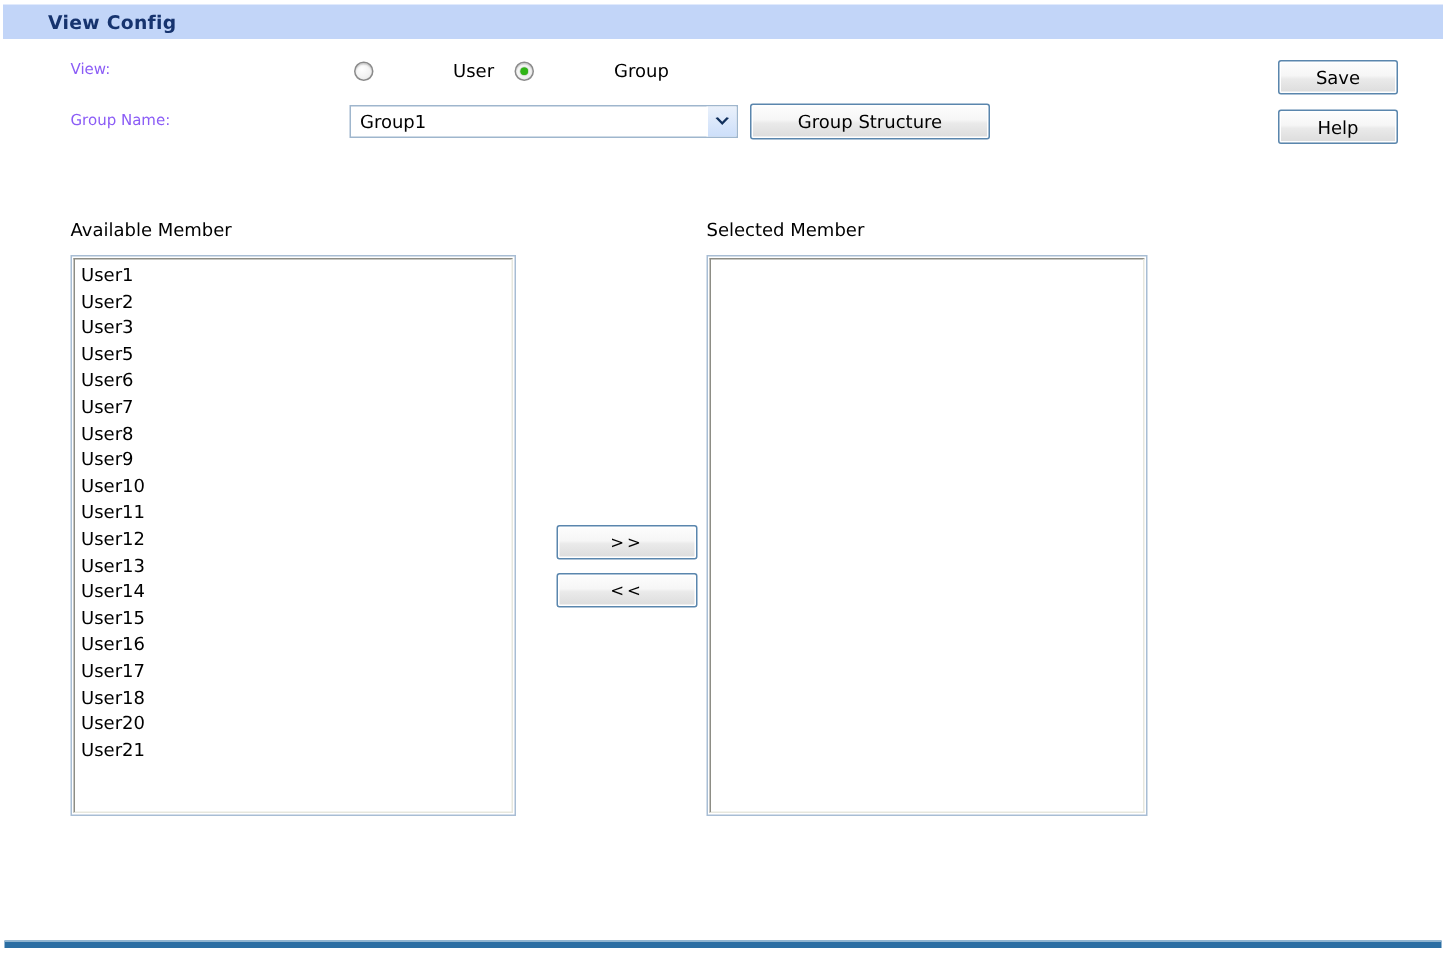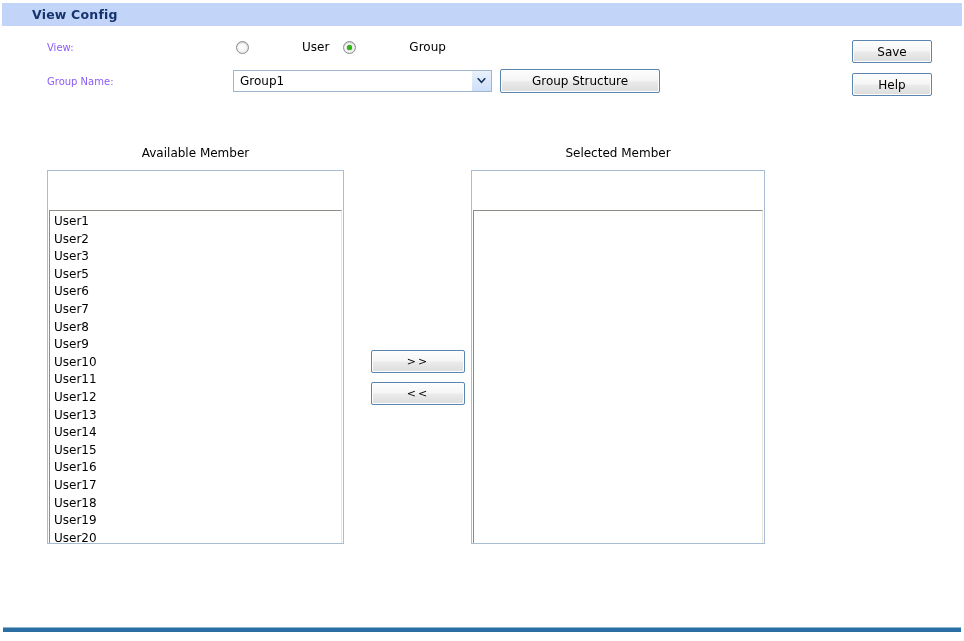--- a/index.html
+++ b/index.html
@@ -186,21 +186,21 @@
   .dual-list {
     position: absolute;
     left: 0;
     top: 146px;
     width: 964px;
   }
   .list-caption {
     position: absolute;
     font-size: 12px;
     color: #000;
-    text-align: center;
+    text-align: left;
     white-space: nowrap;
   }
   .caption-available { left: 47px; top: 0; width: 297px; }
   .caption-selected  { left: 471px; top: 0; width: 294px; }
 
   .listbox {
     position: absolute;
     background: #ffffff;
     border: 1px solid #a8bdd4;
     padding: 1px;
@@ -209,21 +209,20 @@
   .listbox-inner {
     width: 100%;
     height: 100%;
     border-top: 1px solid #8d8d85;
     border-left: 1px solid #8d8d85;
     border-right: 1px solid #e7e7de;
     border-bottom: 1px solid #e7e7de;
     background: #ffffff;
     overflow: hidden;
     padding: 2px 0 0 2px;
-    margin-top: 38px;
   }
   .listbox-available {
     left: 47px;
     top: 24px;
     width: 297px;
     height: 374px;
   }
   .listbox-selected {
     left: 471px;
     top: 24px;
@@ -332,21 +331,20 @@
         <div class="list-item">User9</div>
         <div class="list-item">User10</div>
         <div class="list-item">User11</div>
         <div class="list-item">User12</div>
         <div class="list-item">User13</div>
         <div class="list-item">User14</div>
         <div class="list-item">User15</div>
         <div class="list-item">User16</div>
         <div class="list-item">User17</div>
         <div class="list-item">User18</div>
-        <div class="list-item">User19</div>
         <div class="list-item">User20</div>
         <div class="list-item">User21</div>
       </div>
   </div>
 
   <div class="list-caption caption-selected">Selected Member</div>
 
   <div class="listbox listbox-selected">
     <div class="listbox-inner" id="selected-list"></div>
   </div>

